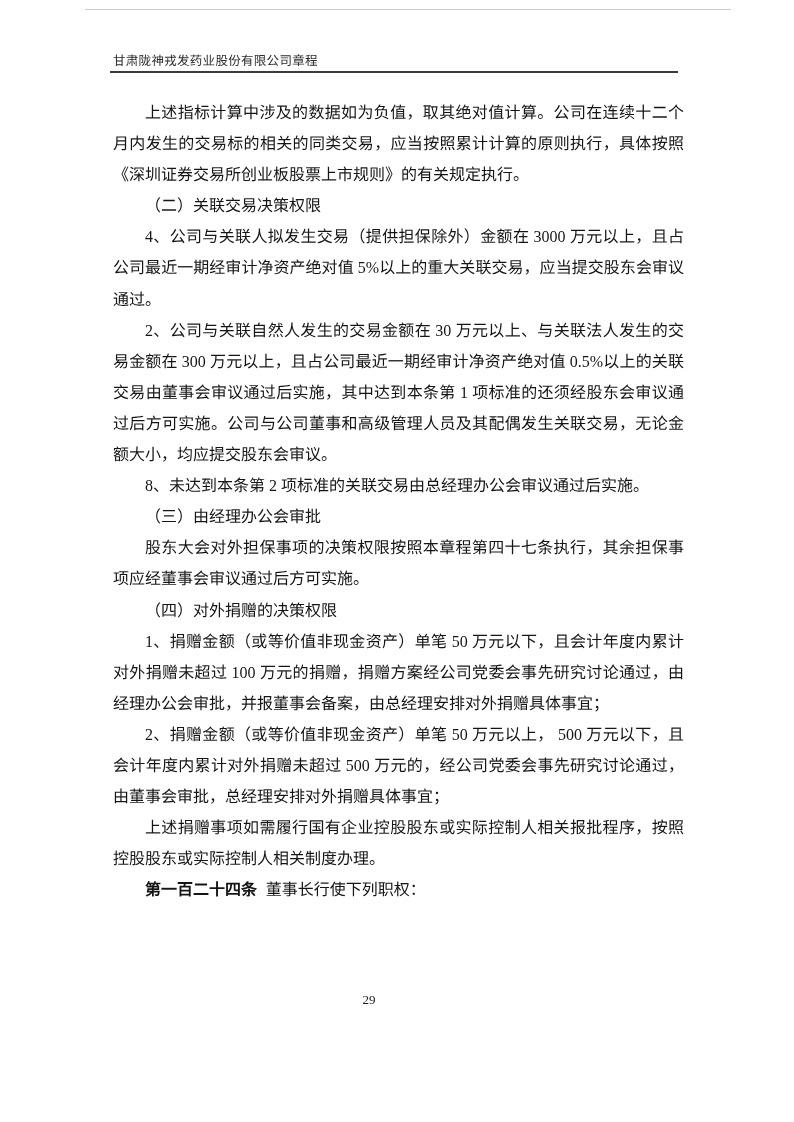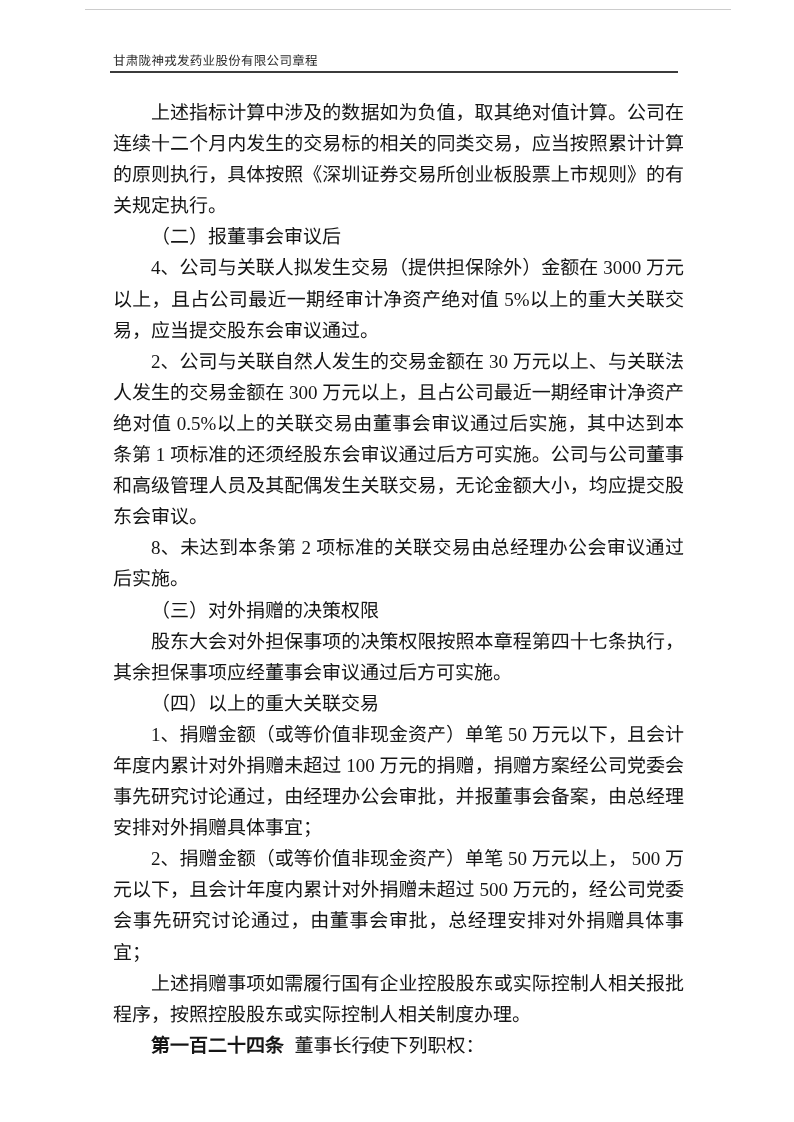--- a/index.html
+++ b/index.html
@@ -41,66 +41,66 @@
     left: 110px;
     width: 568px;
     height: 2px;
     background: #3b3b3b;
   }
   .doc-body {
     position: absolute;
     top: 97px;
     left: 113px;
     width: 571px;
-    font-size: 19px;
+    font-size: 16px;
     line-height: 31.1px;
     text-align: justify;
     text-justify: inter-character;
   }
   .doc-body p {
     margin: 0;
     padding: 0;
     text-indent: 2em;
   }
   .article-label {
     font-weight: bold;
   }
   .article-text {
     margin-left: 0.55em;
   }
   .footer {
     position: absolute;
-    top: 1039px;
+    top: 992px;
     left: 0;
     width: 738px;
     text-align: center;
     font-size: 13px;
     color: #222222;
   }
 </style>
 </head>
 <body>
 
 <div class="page">
 
   <div class="top-rule"></div>
 
   <div class="header-title">甘肃陇神戎发药业股份有限公司章程</div>
 
   <div class="header-rule"></div>
 
   <div class="doc-body">
     <p>上述指标计算中涉及的数据如为负值，取其绝对值计算。公司在连续十二个月内发生的交易标的相关的同类交易，应当按照累计计算的原则执行，具体按照《深圳证券交易所创业板股票上市规则》的有关规定执行。</p>
-    <p>（二）报董事会审议后</p>
+    <p>（二）关联交易决策权限</p>
     <p>4、公司与关联人拟发生交易（提供担保除外）金额在 3000 万元以上，且占公司最近一期经审计净资产绝对值 5%以上的重大关联交易，应当提交股东会审议通过。</p>
     <p>2、公司与关联自然人发生的交易金额在 30 万元以上、与关联法人发生的交易金额在 300 万元以上，且占公司最近一期经审计净资产绝对值 0.5%以上的关联交易由董事会审议通过后实施，其中达到本条第 1 项标准的还须经股东会审议通过后方可实施。公司与公司董事和高级管理人员及其配偶发生关联交易，无论金额大小，均应提交股东会审议。</p>
     <p>8、未达到本条第 2 项标准的关联交易由总经理办公会审议通过后实施。</p>
-    <p>（三）对外捐赠的决策权限</p>
+    <p>（三）由经理办公会审批</p>
     <p>股东大会对外担保事项的决策权限按照本章程第四十七条执行，其余担保事项应经董事会审议通过后方可实施。</p>
-    <p>（四）以上的重大关联交易</p>
+    <p>（四）对外捐赠的决策权限</p>
     <p>1、捐赠金额（或等价值非现金资产）单笔 50 万元以下，且会计年度内累计对外捐赠未超过 100 万元的捐赠，捐赠方案经公司党委会事先研究讨论通过，由经理办公会审批，并报董事会备案，由总经理安排对外捐赠具体事宜；</p>
     <p>2、捐赠金额（或等价值非现金资产）单笔 50 万元以上， 500 万元以下，且会计年度内累计对外捐赠未超过 500 万元的，经公司党委会事先研究讨论通过，由董事会审批，总经理安排对外捐赠具体事宜；</p>
     <p>上述捐赠事项如需履行国有企业控股股东或实际控制人相关报批程序，按照控股股东或实际控制人相关制度办理。</p>
     <p>
       <span class="article-label">第一百二十四条</span><span class="article-text">董事长行使下列职权：</span>
     </p>
   </div>
 
   <div class="footer">
     <span>29</span>

